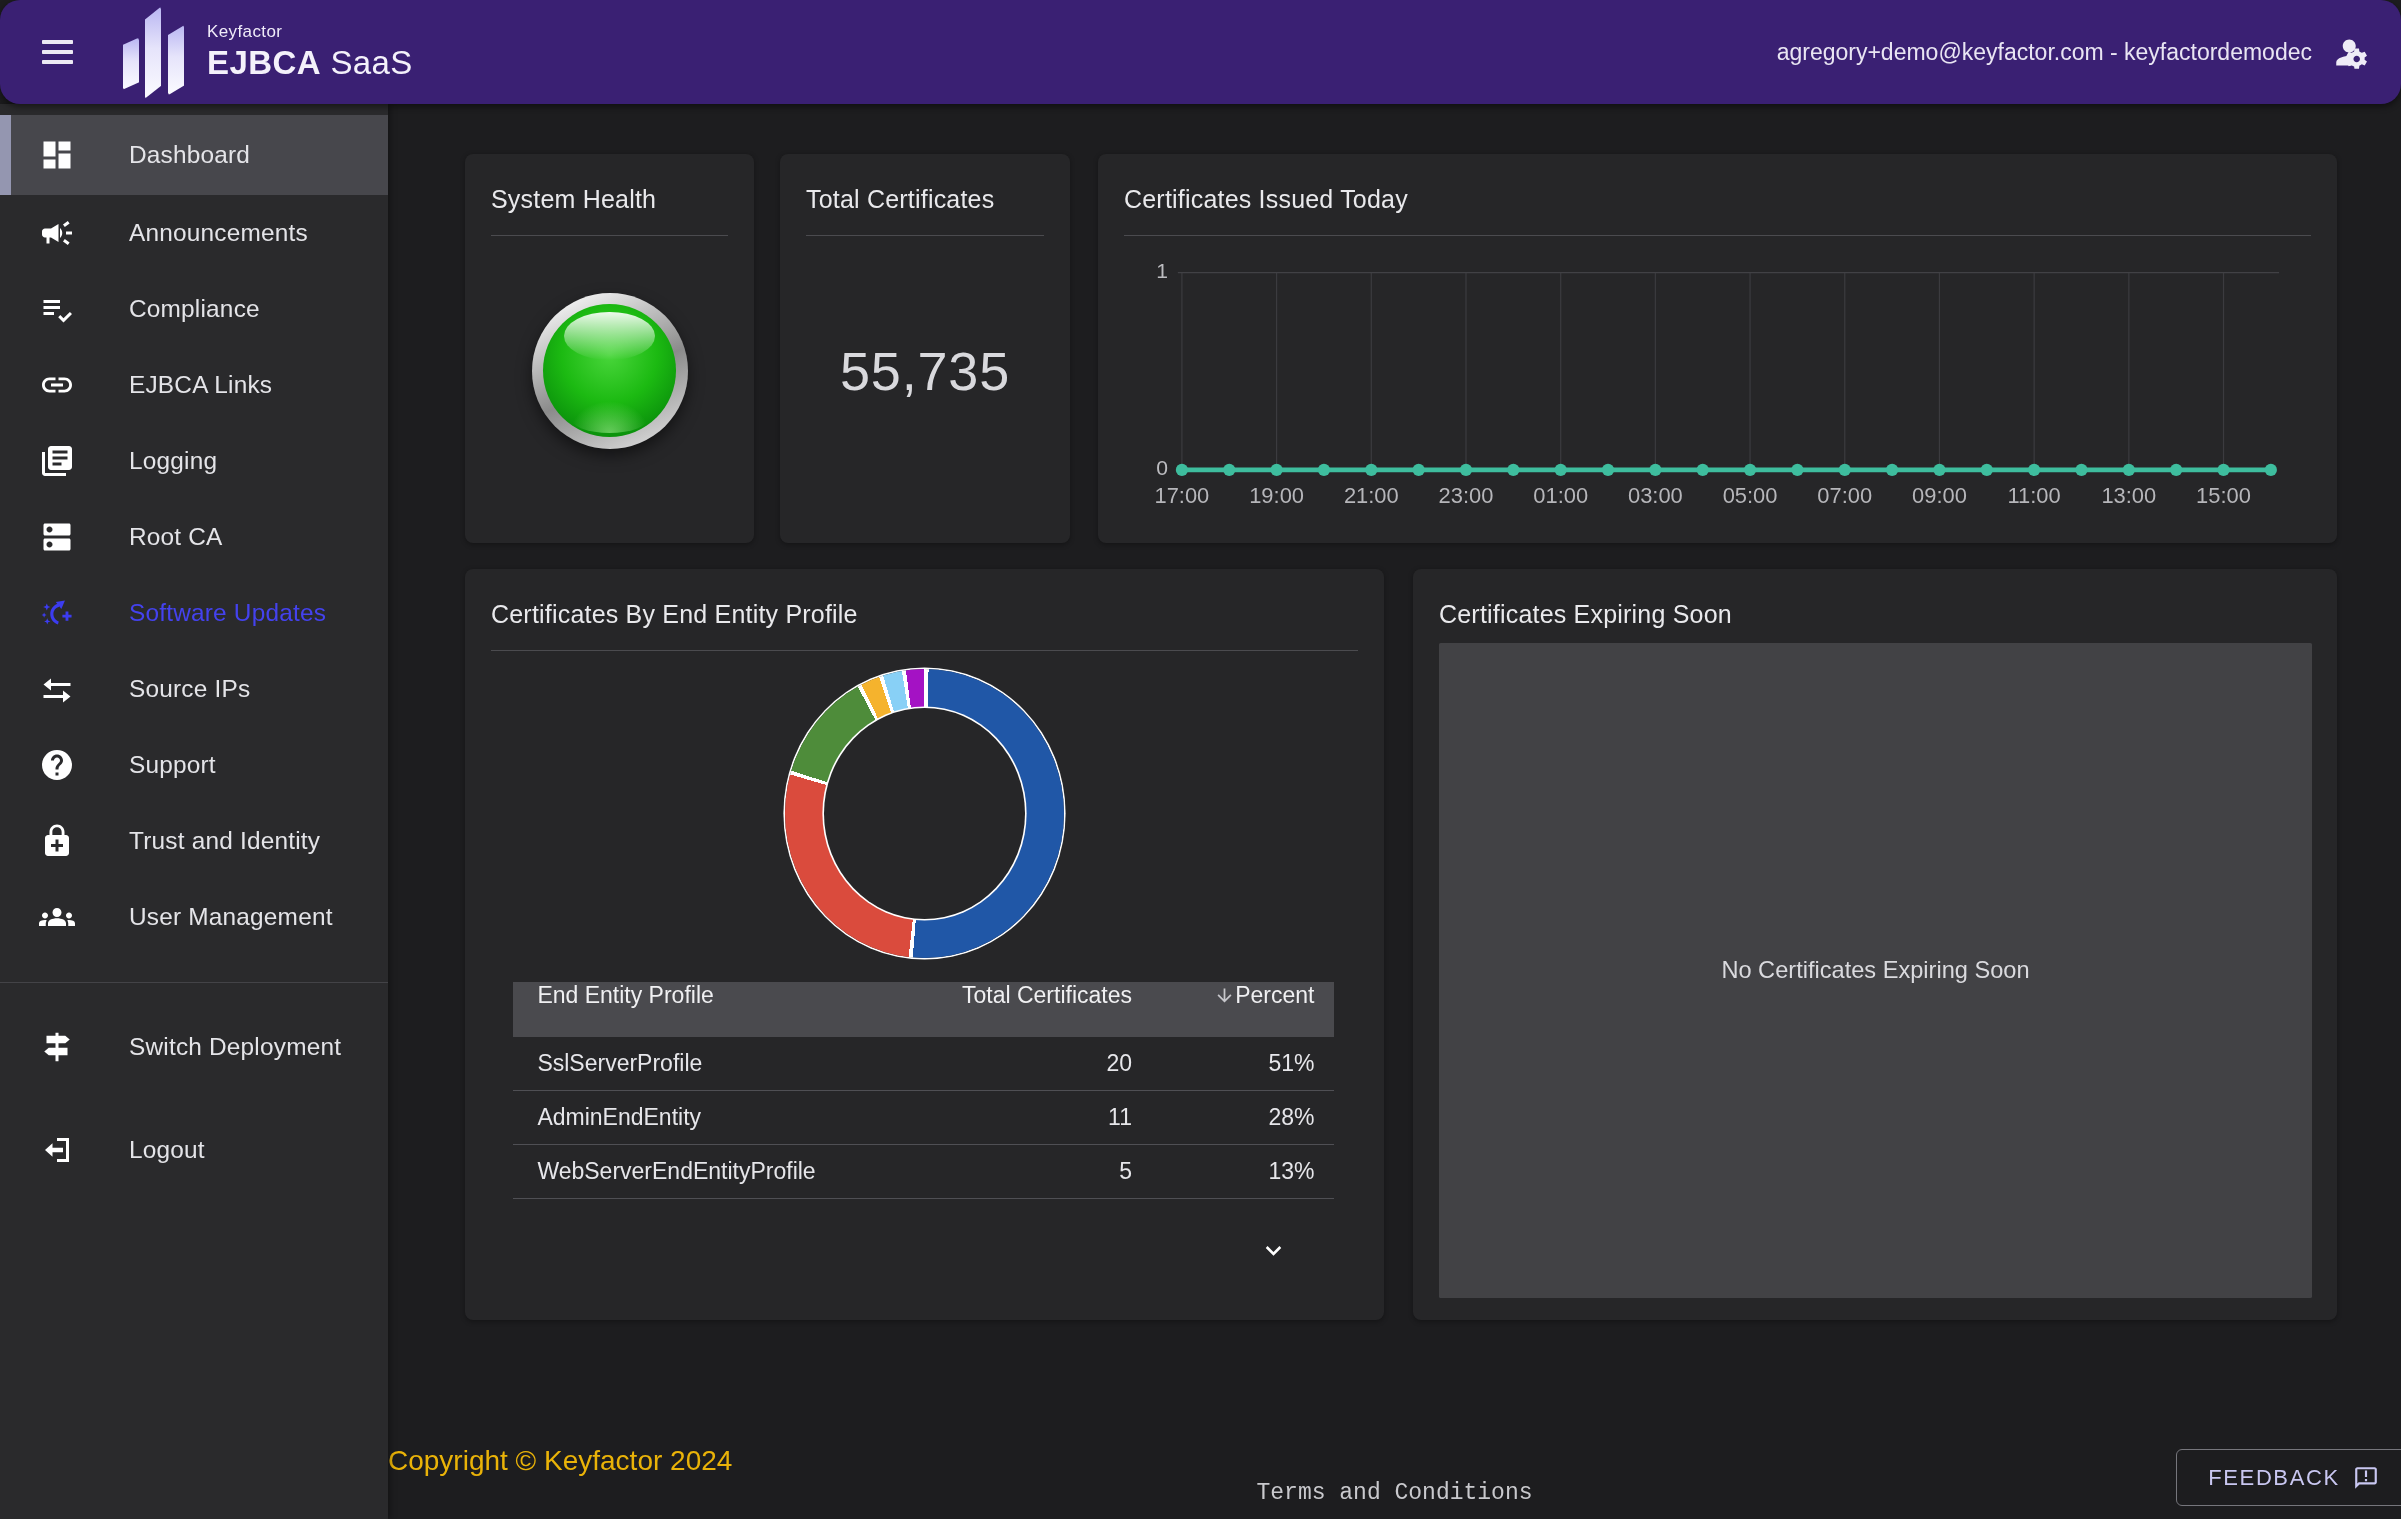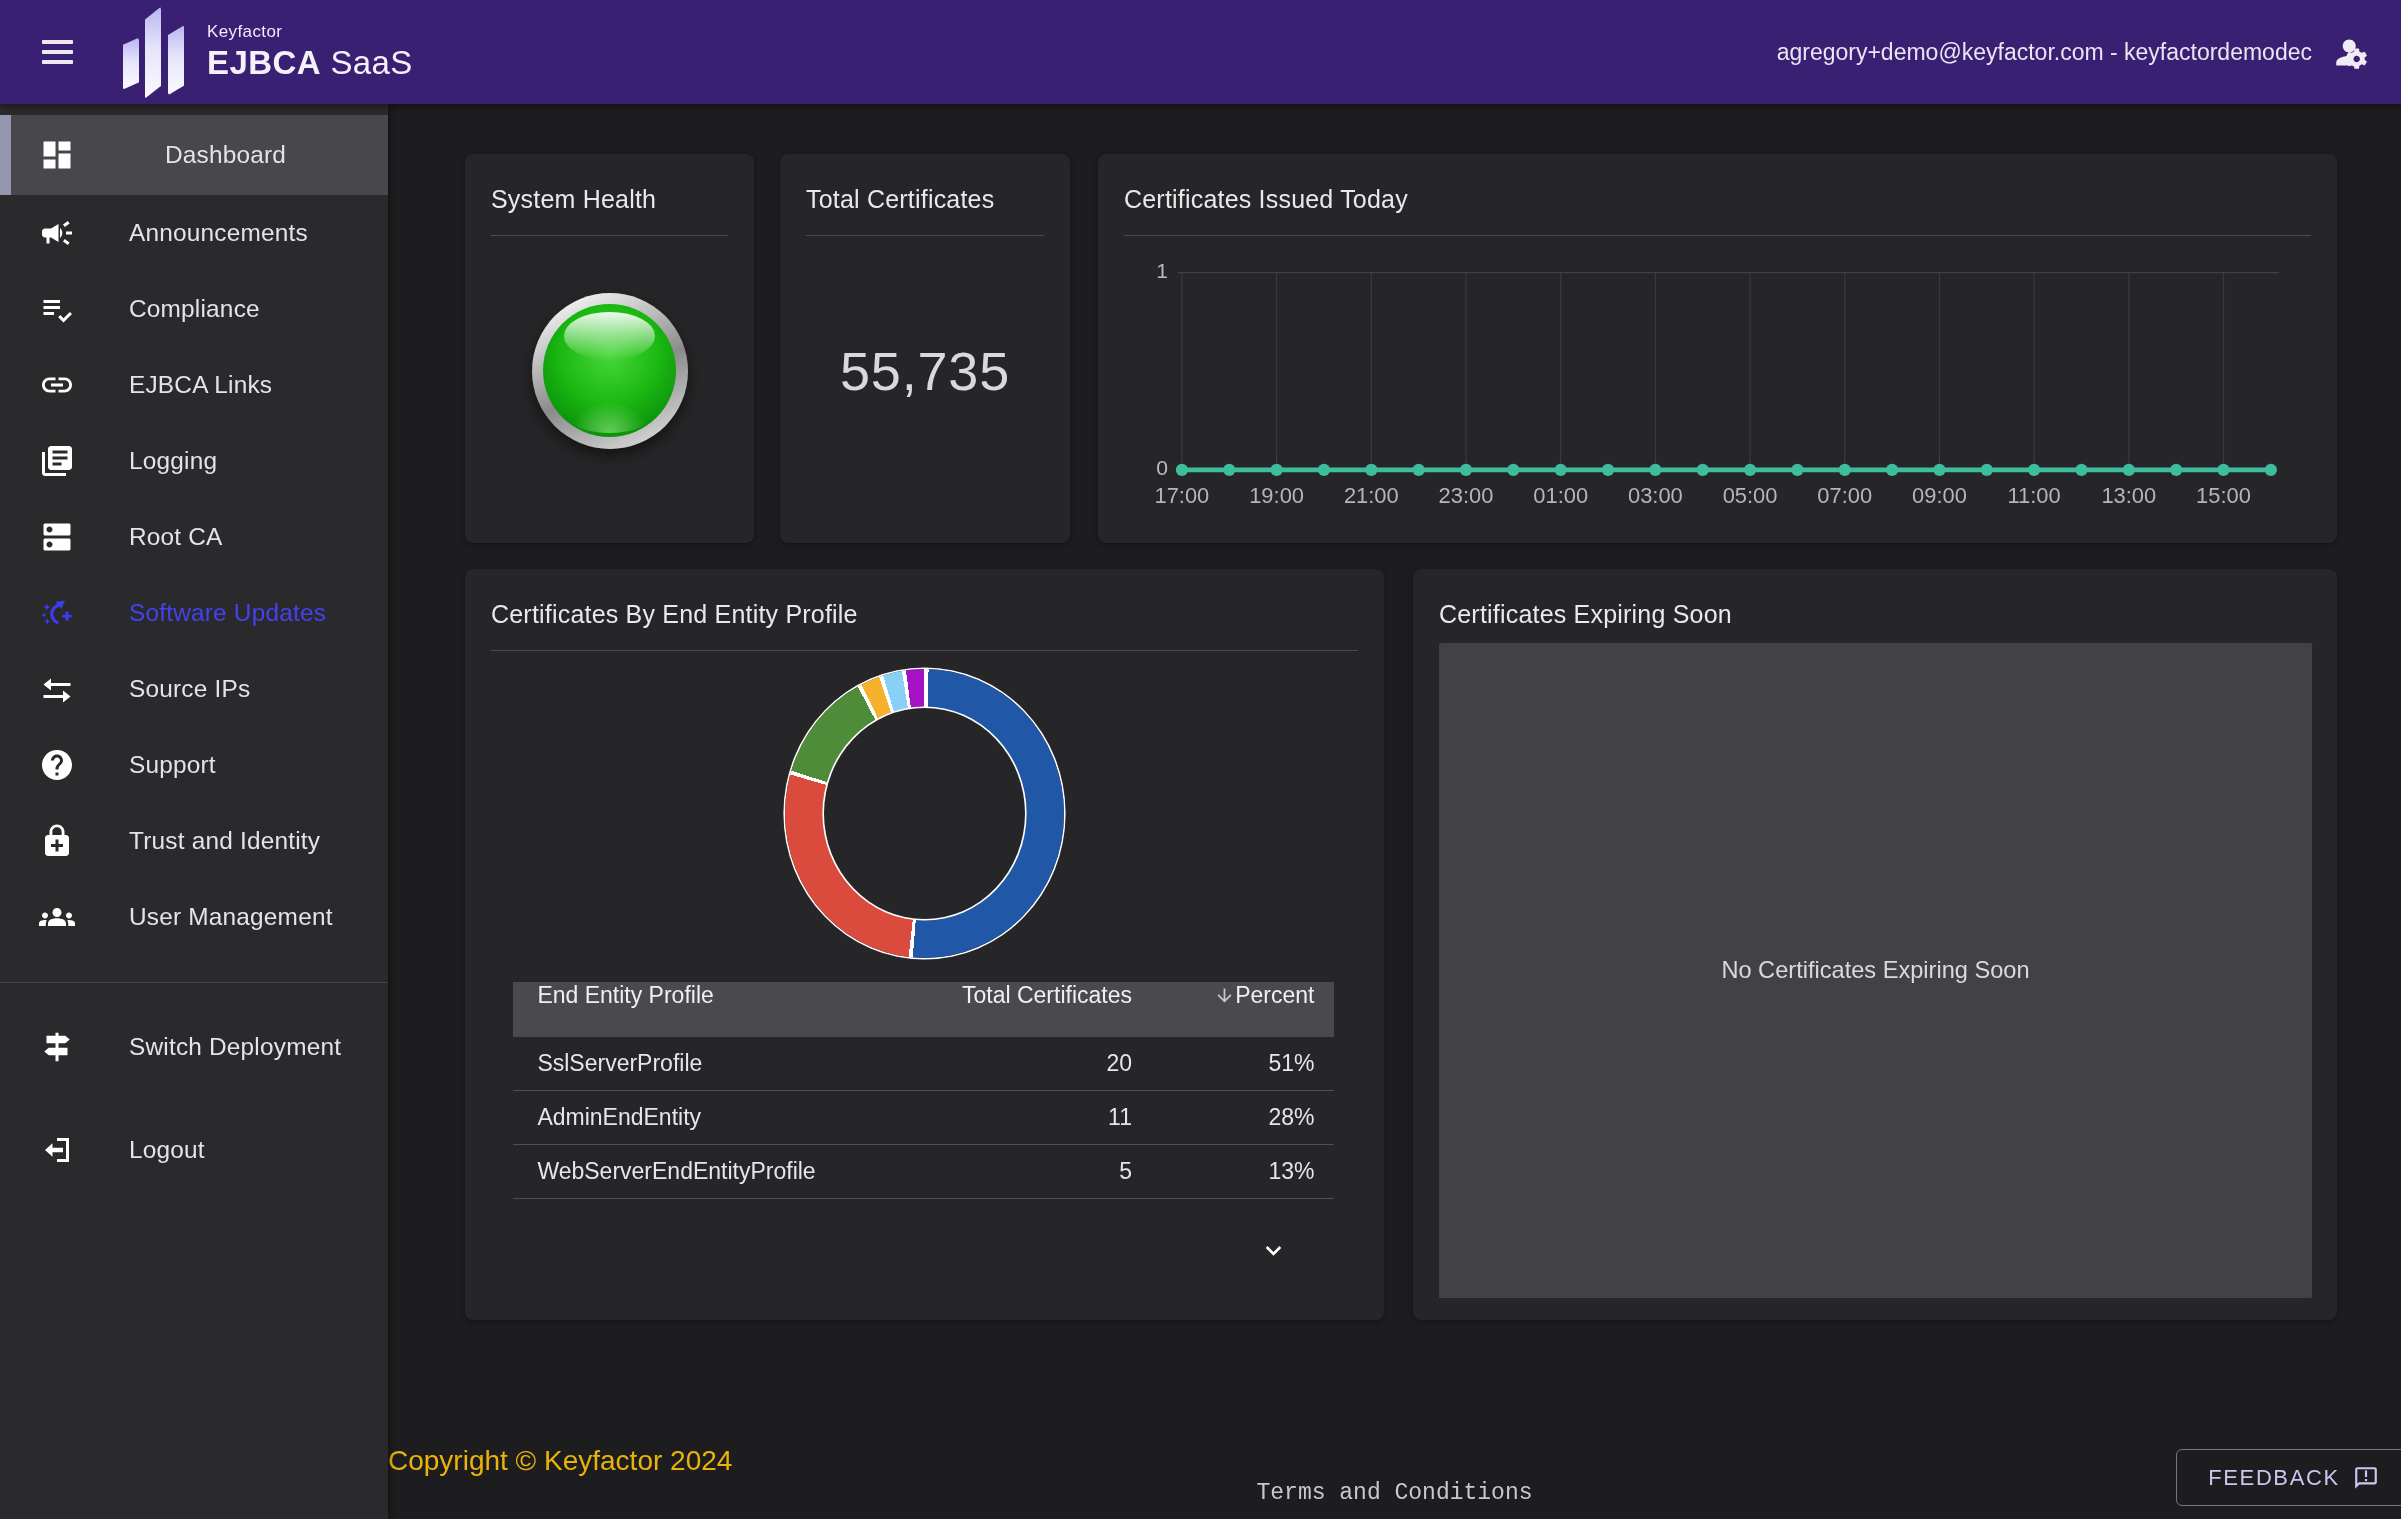--- a/index.html
+++ b/index.html
@@ -10,20 +10,21 @@
     font-family: "Liberation Sans", sans-serif;
     color: #e6e6ea;
   }
   
   .app-header {
     position: absolute; top:0; left:0; right:0; height:104px;
     background: #3a2073;
     display: flex; align-items: center;
     box-shadow: 0 2.4px 6.5px rgba(0,0,0,.45);
     z-index: 10;
+    border-radius: 20px;
   }
   .menu-btn {
     margin-left: 42px; width:31px; height:24.4px;
     background: transparent; border: none; cursor: pointer;
     display:flex; flex-direction: column; justify-content: space-between;
   }
   .menu-btn span { display:block; height:4.1px; background:#ece9f4; border-radius:0.8px; }
   .brand { margin-left: 50px; display:flex; align-items:center; }
   .logo-mark { position: relative; width:63px; height:94px; }
   .logo-bar {
@@ -53,21 +54,21 @@
     z-index: 5;
     padding-top: 10.6px;
   }
   .nav-item {
     position:relative; height:76px; display:flex; align-items:center;
     padding-left:39px; cursor:pointer;
   }
   .nav-item .nv-icon { width:36px; height:36px; flex:0 0 36px; margin-right:54px; display:flex; }
   .nav-item .nv-icon svg { width:36px; height:36px; fill:#ffffff; }
   .nav-item .nv-label { font-size:24.4px; color:#e4e4e8; letter-spacing:0.2px; white-space:nowrap; }
-  .nav-item.active { background:#47474c; height:80px;gap:36px; }
+  .nav-item.active { background:#47474c; height:80px; }
   .nav-item.active::before {
     content:""; position:absolute; left:0; top:0; bottom:0; width:10.6px;
     background:#9496b0;
   }
   .nav-item.hl .nv-icon svg { fill:#3c3cf0; }
   .nav-item.hl .nv-label { color:#4442ee; }
   .side-divider { height:0.8px; background:#434347; margin:27px 0; }
   .nav-gap { height:27px; }
 
   

